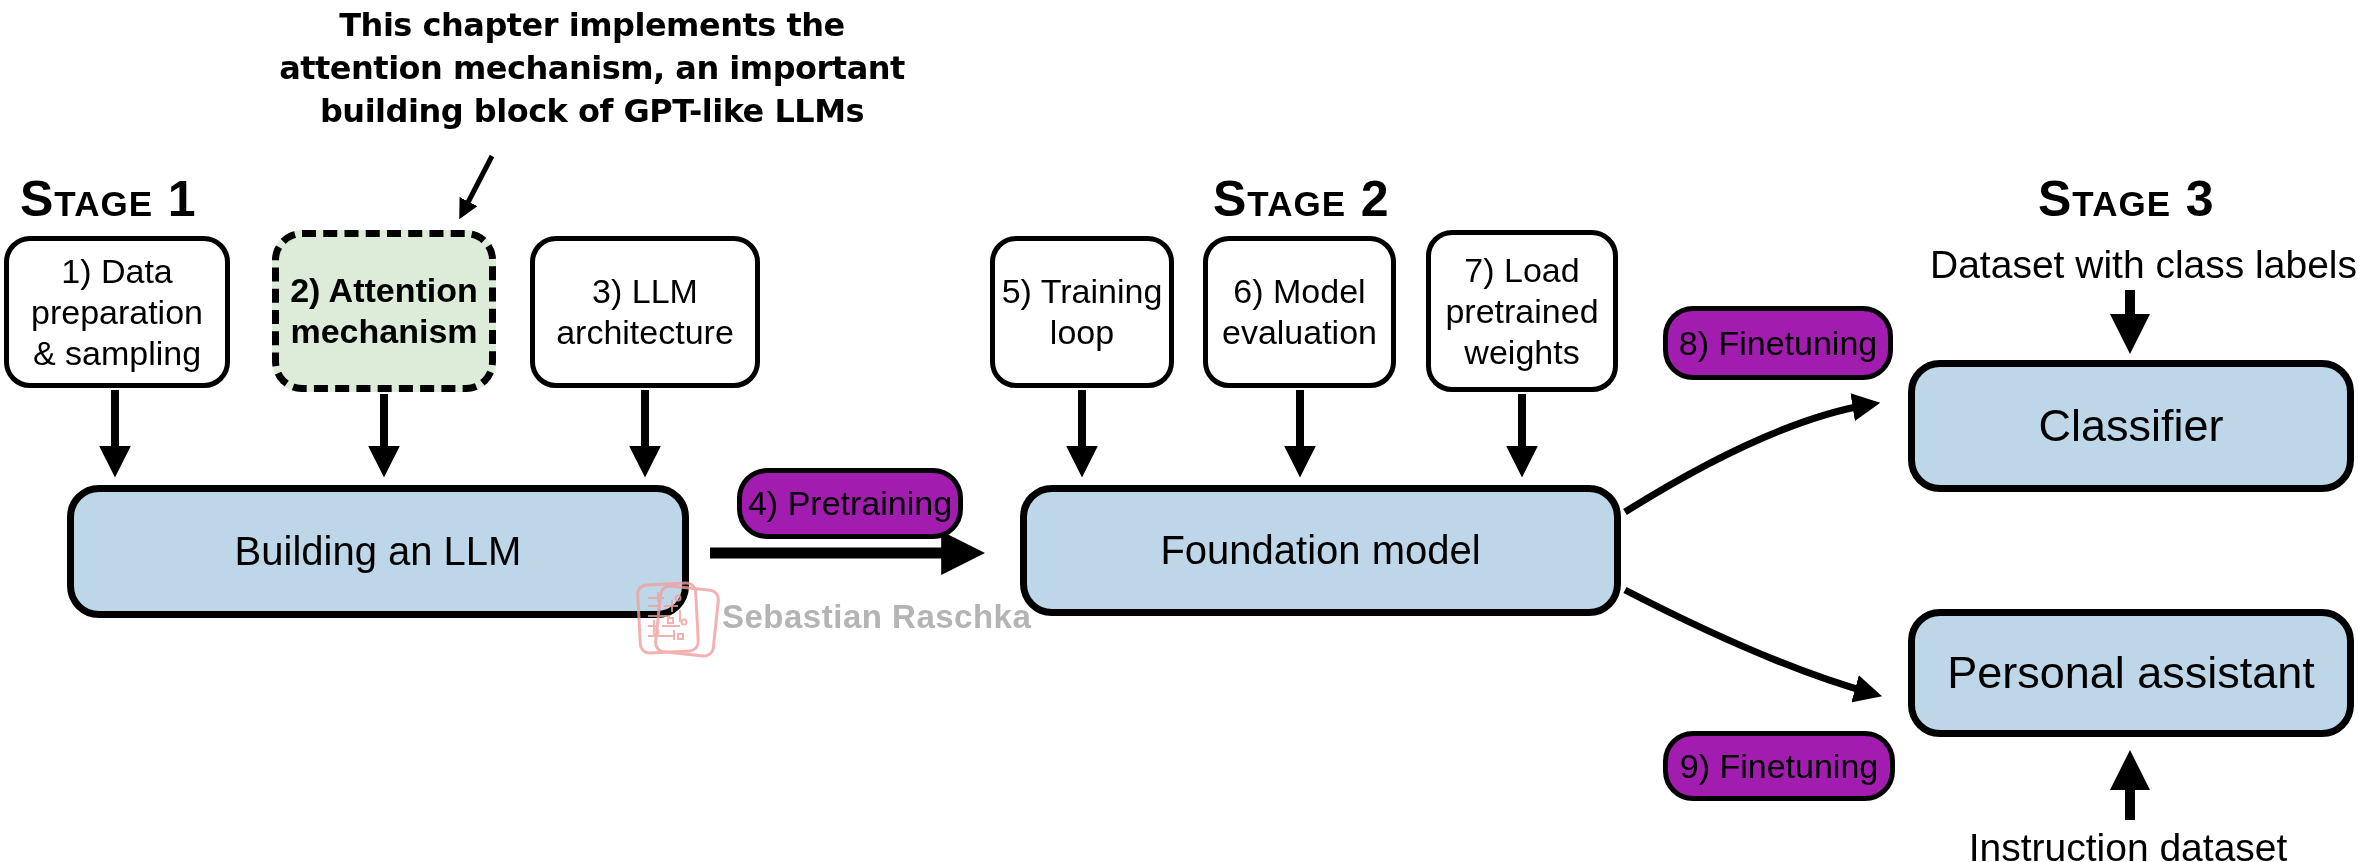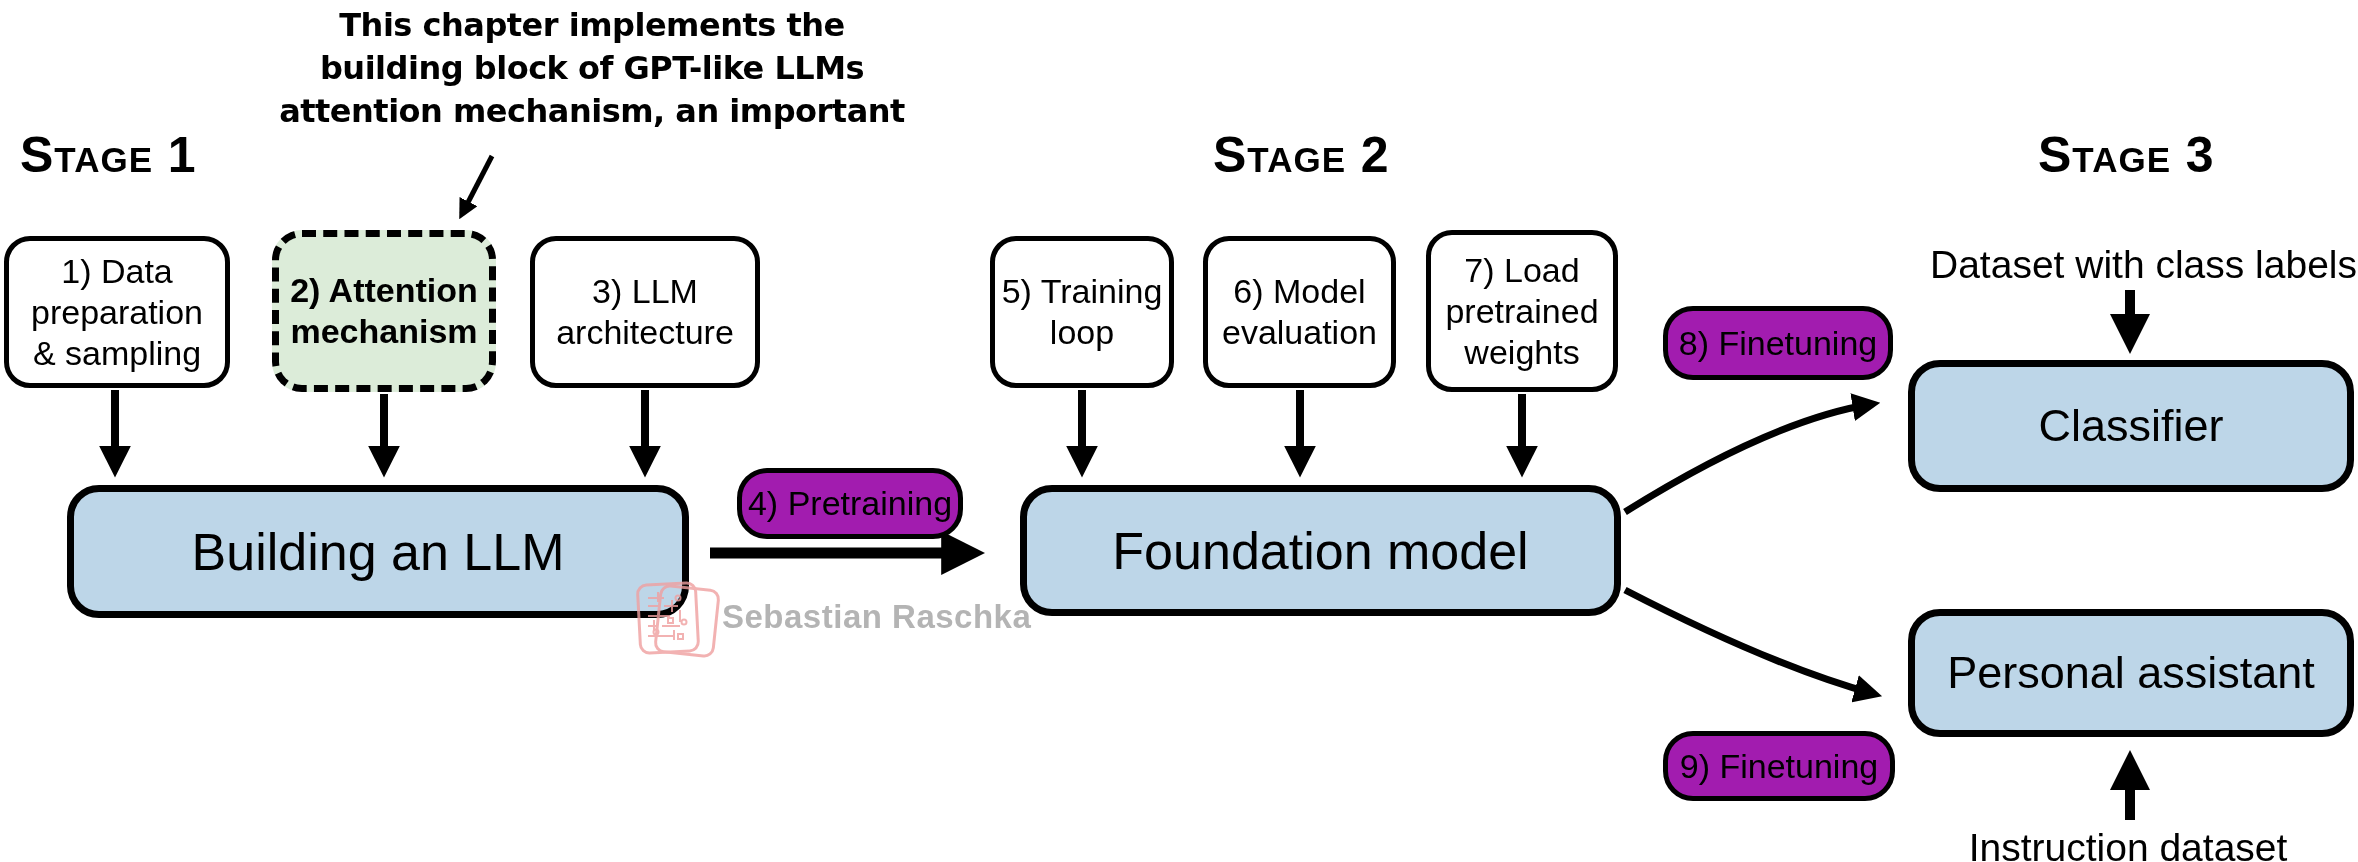--- a/index.html
+++ b/index.html
@@ -5,20 +5,21 @@
   html,body{margin:0;padding:0;background:#fff;}
   #canvas{
     position:relative;width:2358px;height:862px;background:#ffffff;overflow:hidden;
     font-family:"Liberation Sans","DejaVu Sans",sans-serif;color:#000;
   }
   .abs{position:absolute;box-sizing:border-box;}
   
   .stage-heading{
     font-weight:bold;font-size:50px;font-variant:small-caps;letter-spacing:1px;color:#000;
     white-space:nowrap;
+    margin-top:44px;
   }
   
   .annotation{
     width:640px;text-align:center;font-weight:bold;font-size:32px;line-height:43px;
     font-family:"DejaVu Sans","Liberation Sans",sans-serif;letter-spacing:-0.5px;
   }
   
   .step-box{
     background:#fff;border:5px solid var(--outline,#000);border-radius:26px;
     display:flex;align-items:center;justify-content:center;text-align:center;
@@ -26,21 +27,21 @@
   }
   .step-box.highlight{
     background:var(--highlight-box-fill,#dcecd9);
     border:7px dashed var(--outline,#000);
     font-weight:bold;border-radius:30px;
   }
   
   .model-box{
     background:var(--model-box-fill,#bdd6e8);border:7px solid var(--outline,#000);border-radius:32px;
     display:flex;align-items:center;justify-content:center;text-align:center;
-    font-size:52px;
+    font-size:40px;
   }
   .model-box.large-text{font-size:45px;}
   
   .pill{
     background:#a21caf;border:5px solid var(--outline,#000);border-radius:30px;
     display:flex;align-items:center;justify-content:center;
     font-size:34px;white-space:nowrap;padding:0 10px;
   }
   
   .io-label{font-size:39px;text-align:center;white-space:nowrap;}
@@ -81,22 +82,22 @@
       <path d="M2130,820 L2130,762" stroke-width="10" marker-end="url(#ah)"></path>
 
       <path d="M1625,512 Q1772,420 1872,404" stroke-width="7" marker-end="url(#ah)"></path>
 
       <path d="M1625,590 Q1772,666 1874,694" stroke-width="7" marker-end="url(#ah)"></path>
     </g>
   </svg>
 
   <div class="abs annotation" style="left:272px;top:4px;">
     <div>This chapter implements the</div>
+    <div>attention mechanism, an important</div>
     <div>building block of GPT-like LLMs</div>
-    <div>attention mechanism, an important</div>
   </div>
 
   <div class="abs stage-heading" style="left:20px;top:126px;">Stage 1</div>
   <div class="abs stage-heading" style="left:1213px;top:126px;">Stage 2</div>
   <div class="abs stage-heading" style="left:2038px;top:126px;">Stage 3</div>
 
   <div class="abs step-box" style="left:4px;top:236px;width:226px;height:152px;">
     <span>1) Data preparation &amp; sampling</span>
   </div>
   <div class="abs step-box highlight" style="left:272px;top:230px;width:224px;height:162px;">

